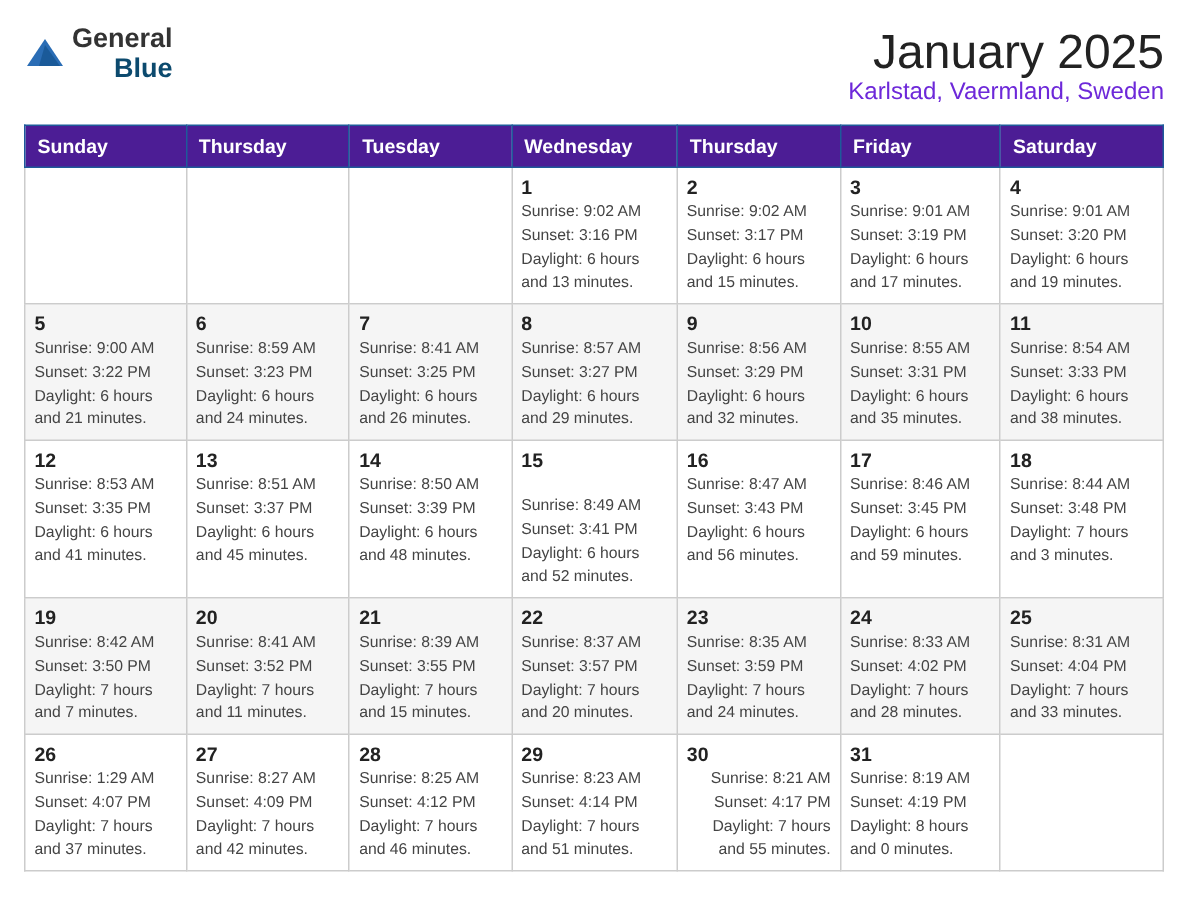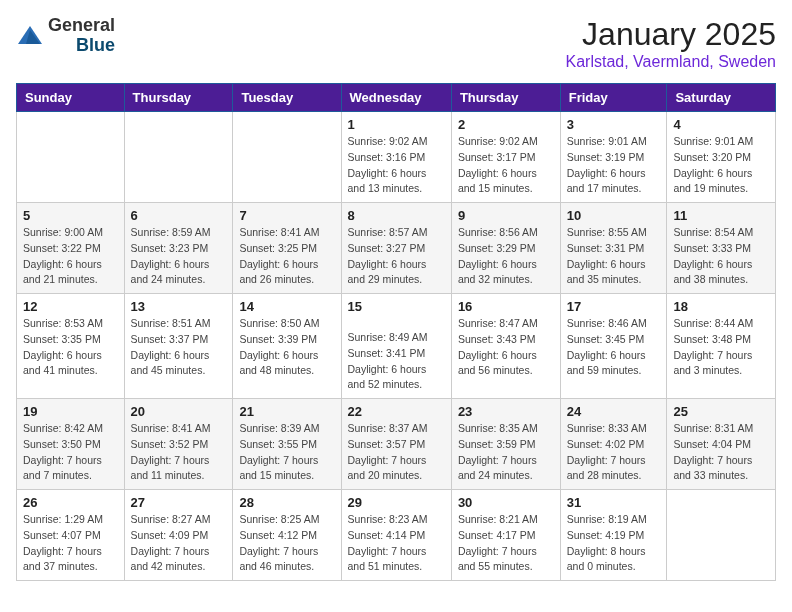--- a/index.html
+++ b/index.html
@@ -339,21 +339,21 @@
         </td>
         <td>
           <span class="day-num">29</span>
           <div class="day-info" style="white-space: pre-line;">Sunrise: 8:23 AM
 Sunset: 4:14 PM
 Daylight: 7 hours
 and 51 minutes.</div>
         </td>
         <td>
           <span class="day-num">30</span>
-          <div class="day-info" style="white-space: pre-line;">Sunrise: 8:21 AM
+          <div class="day-info" style="white-space: pre-line; text-align: right;">Sunrise: 8:21 AM
 Sunset: 4:17 PM
 Daylight: 7 hours
 and 55 minutes.</div>
         </td>
         <td>
           <span class="day-num">31</span>
           <div class="day-info" style="white-space: pre-line;">Sunrise: 8:19 AM
 Sunset: 4:19 PM
 Daylight: 8 hours
 and 0 minutes.</div>

